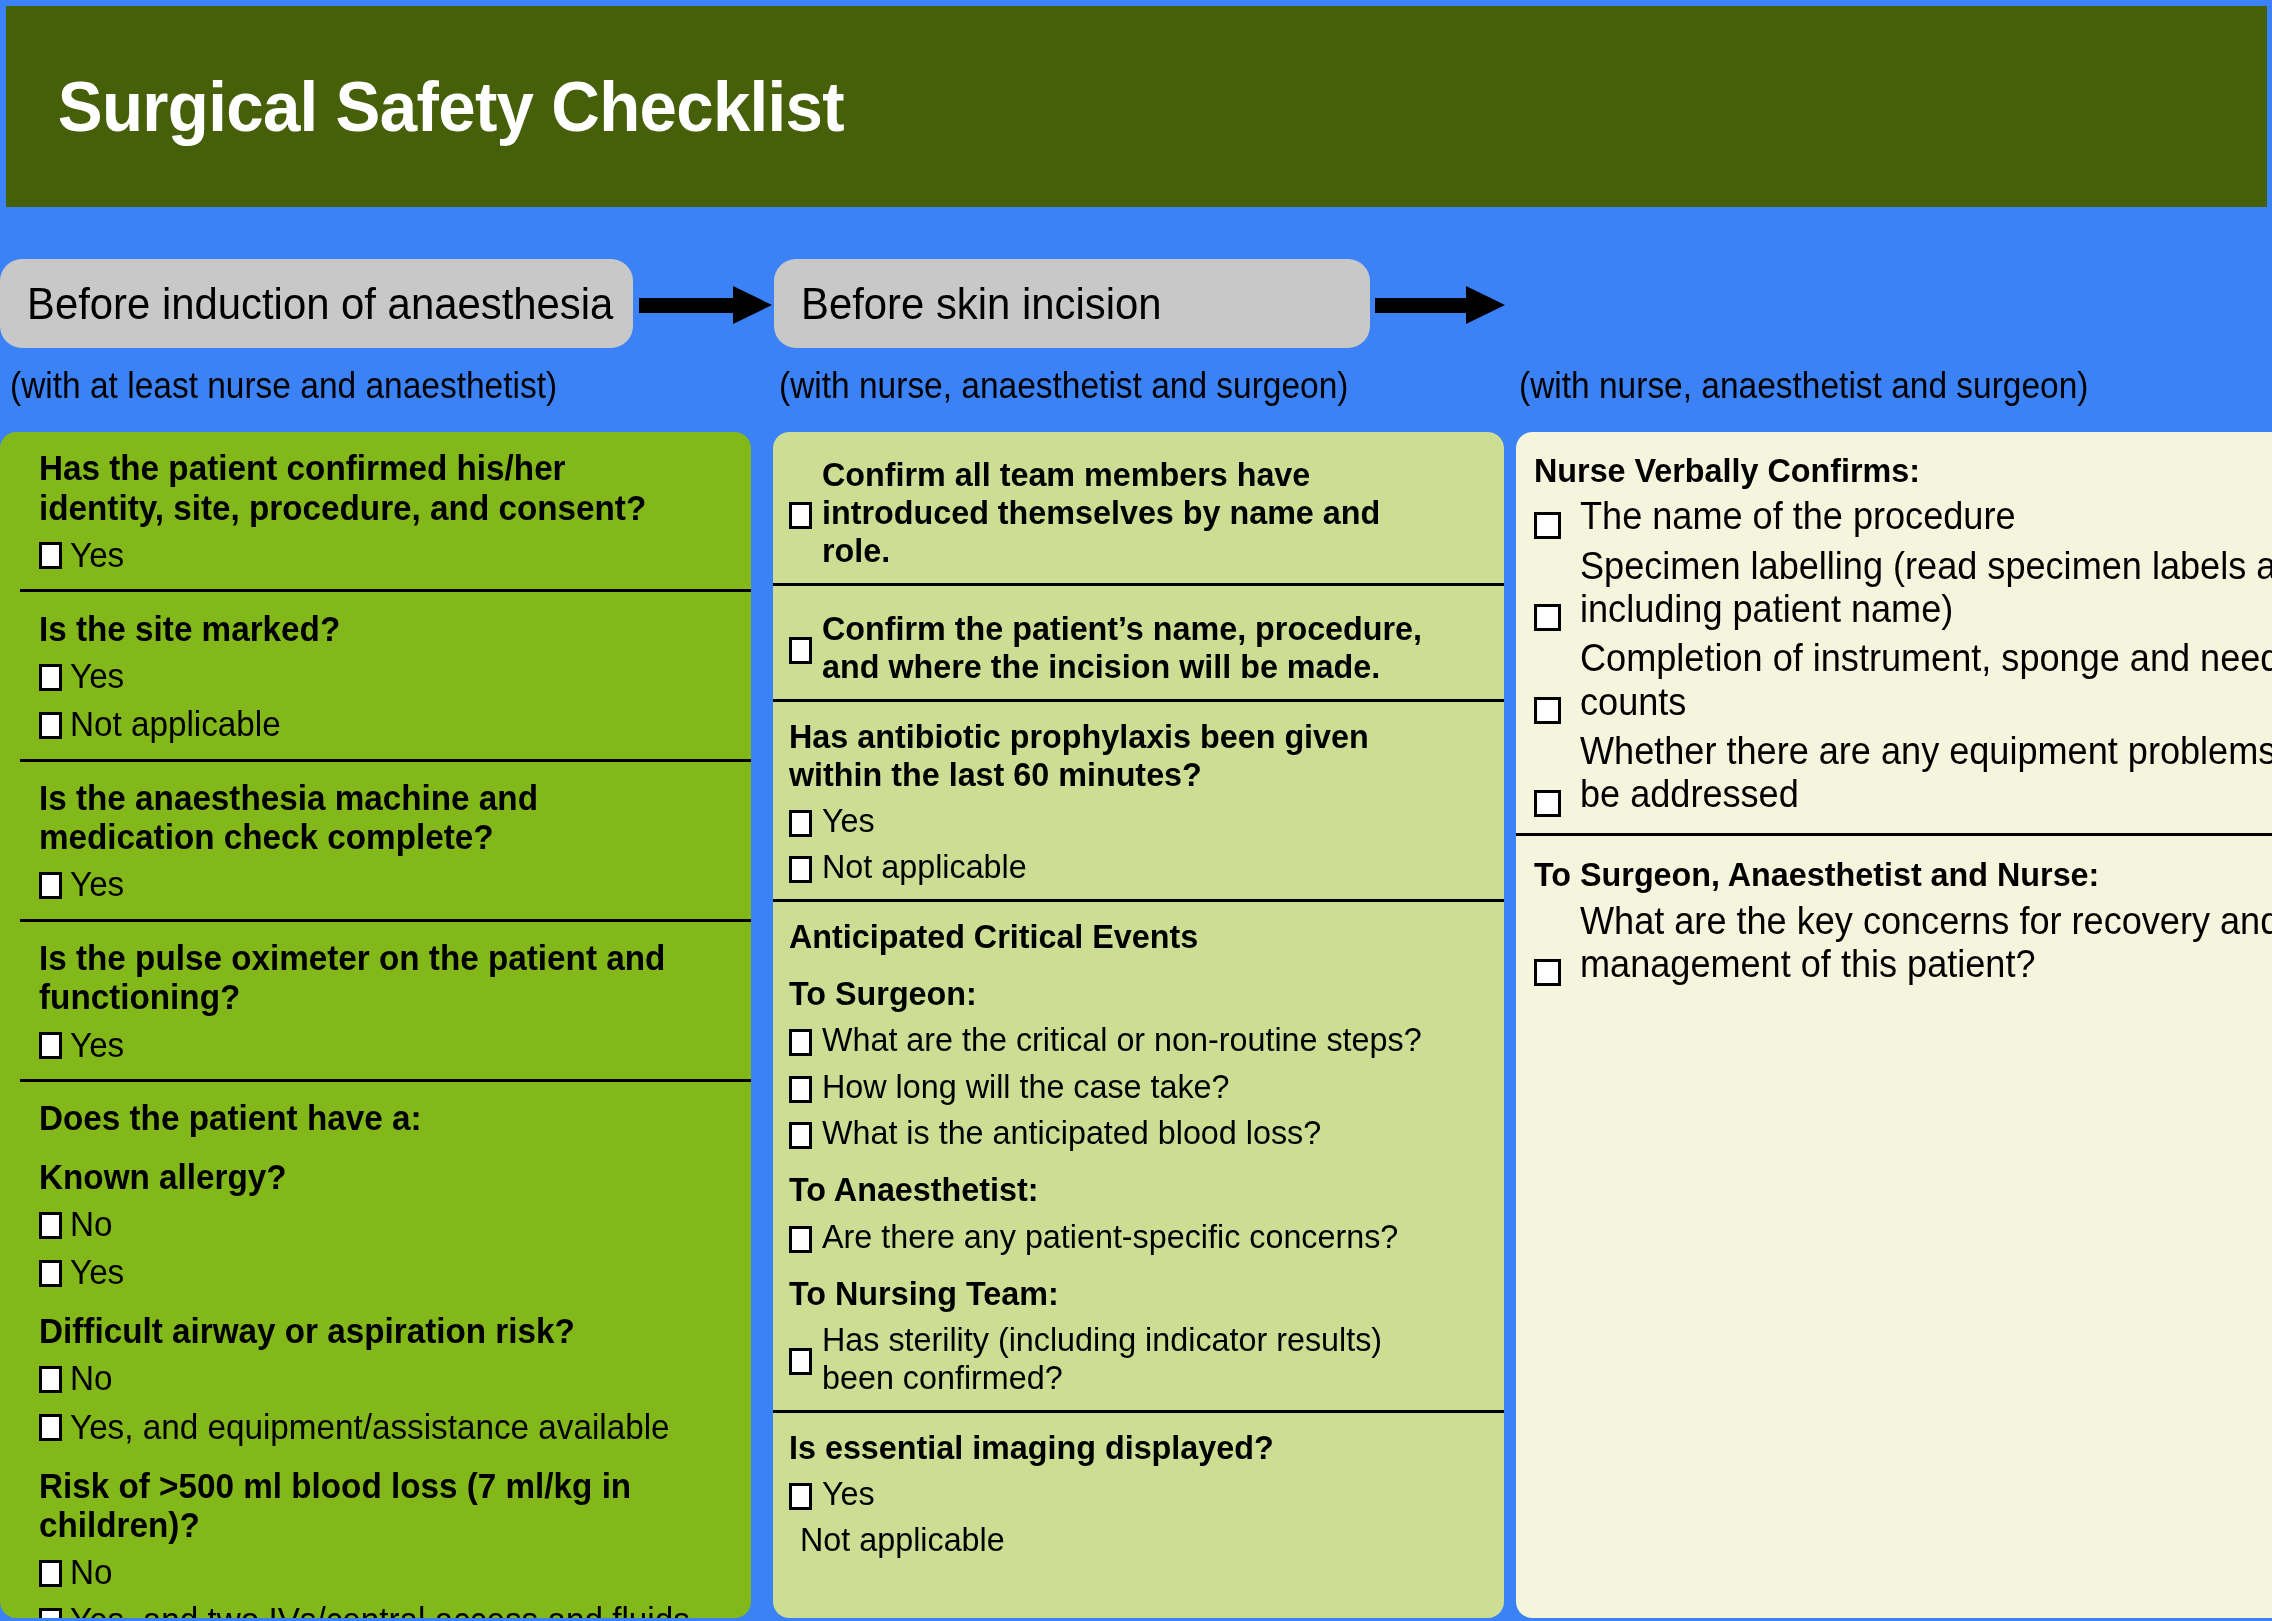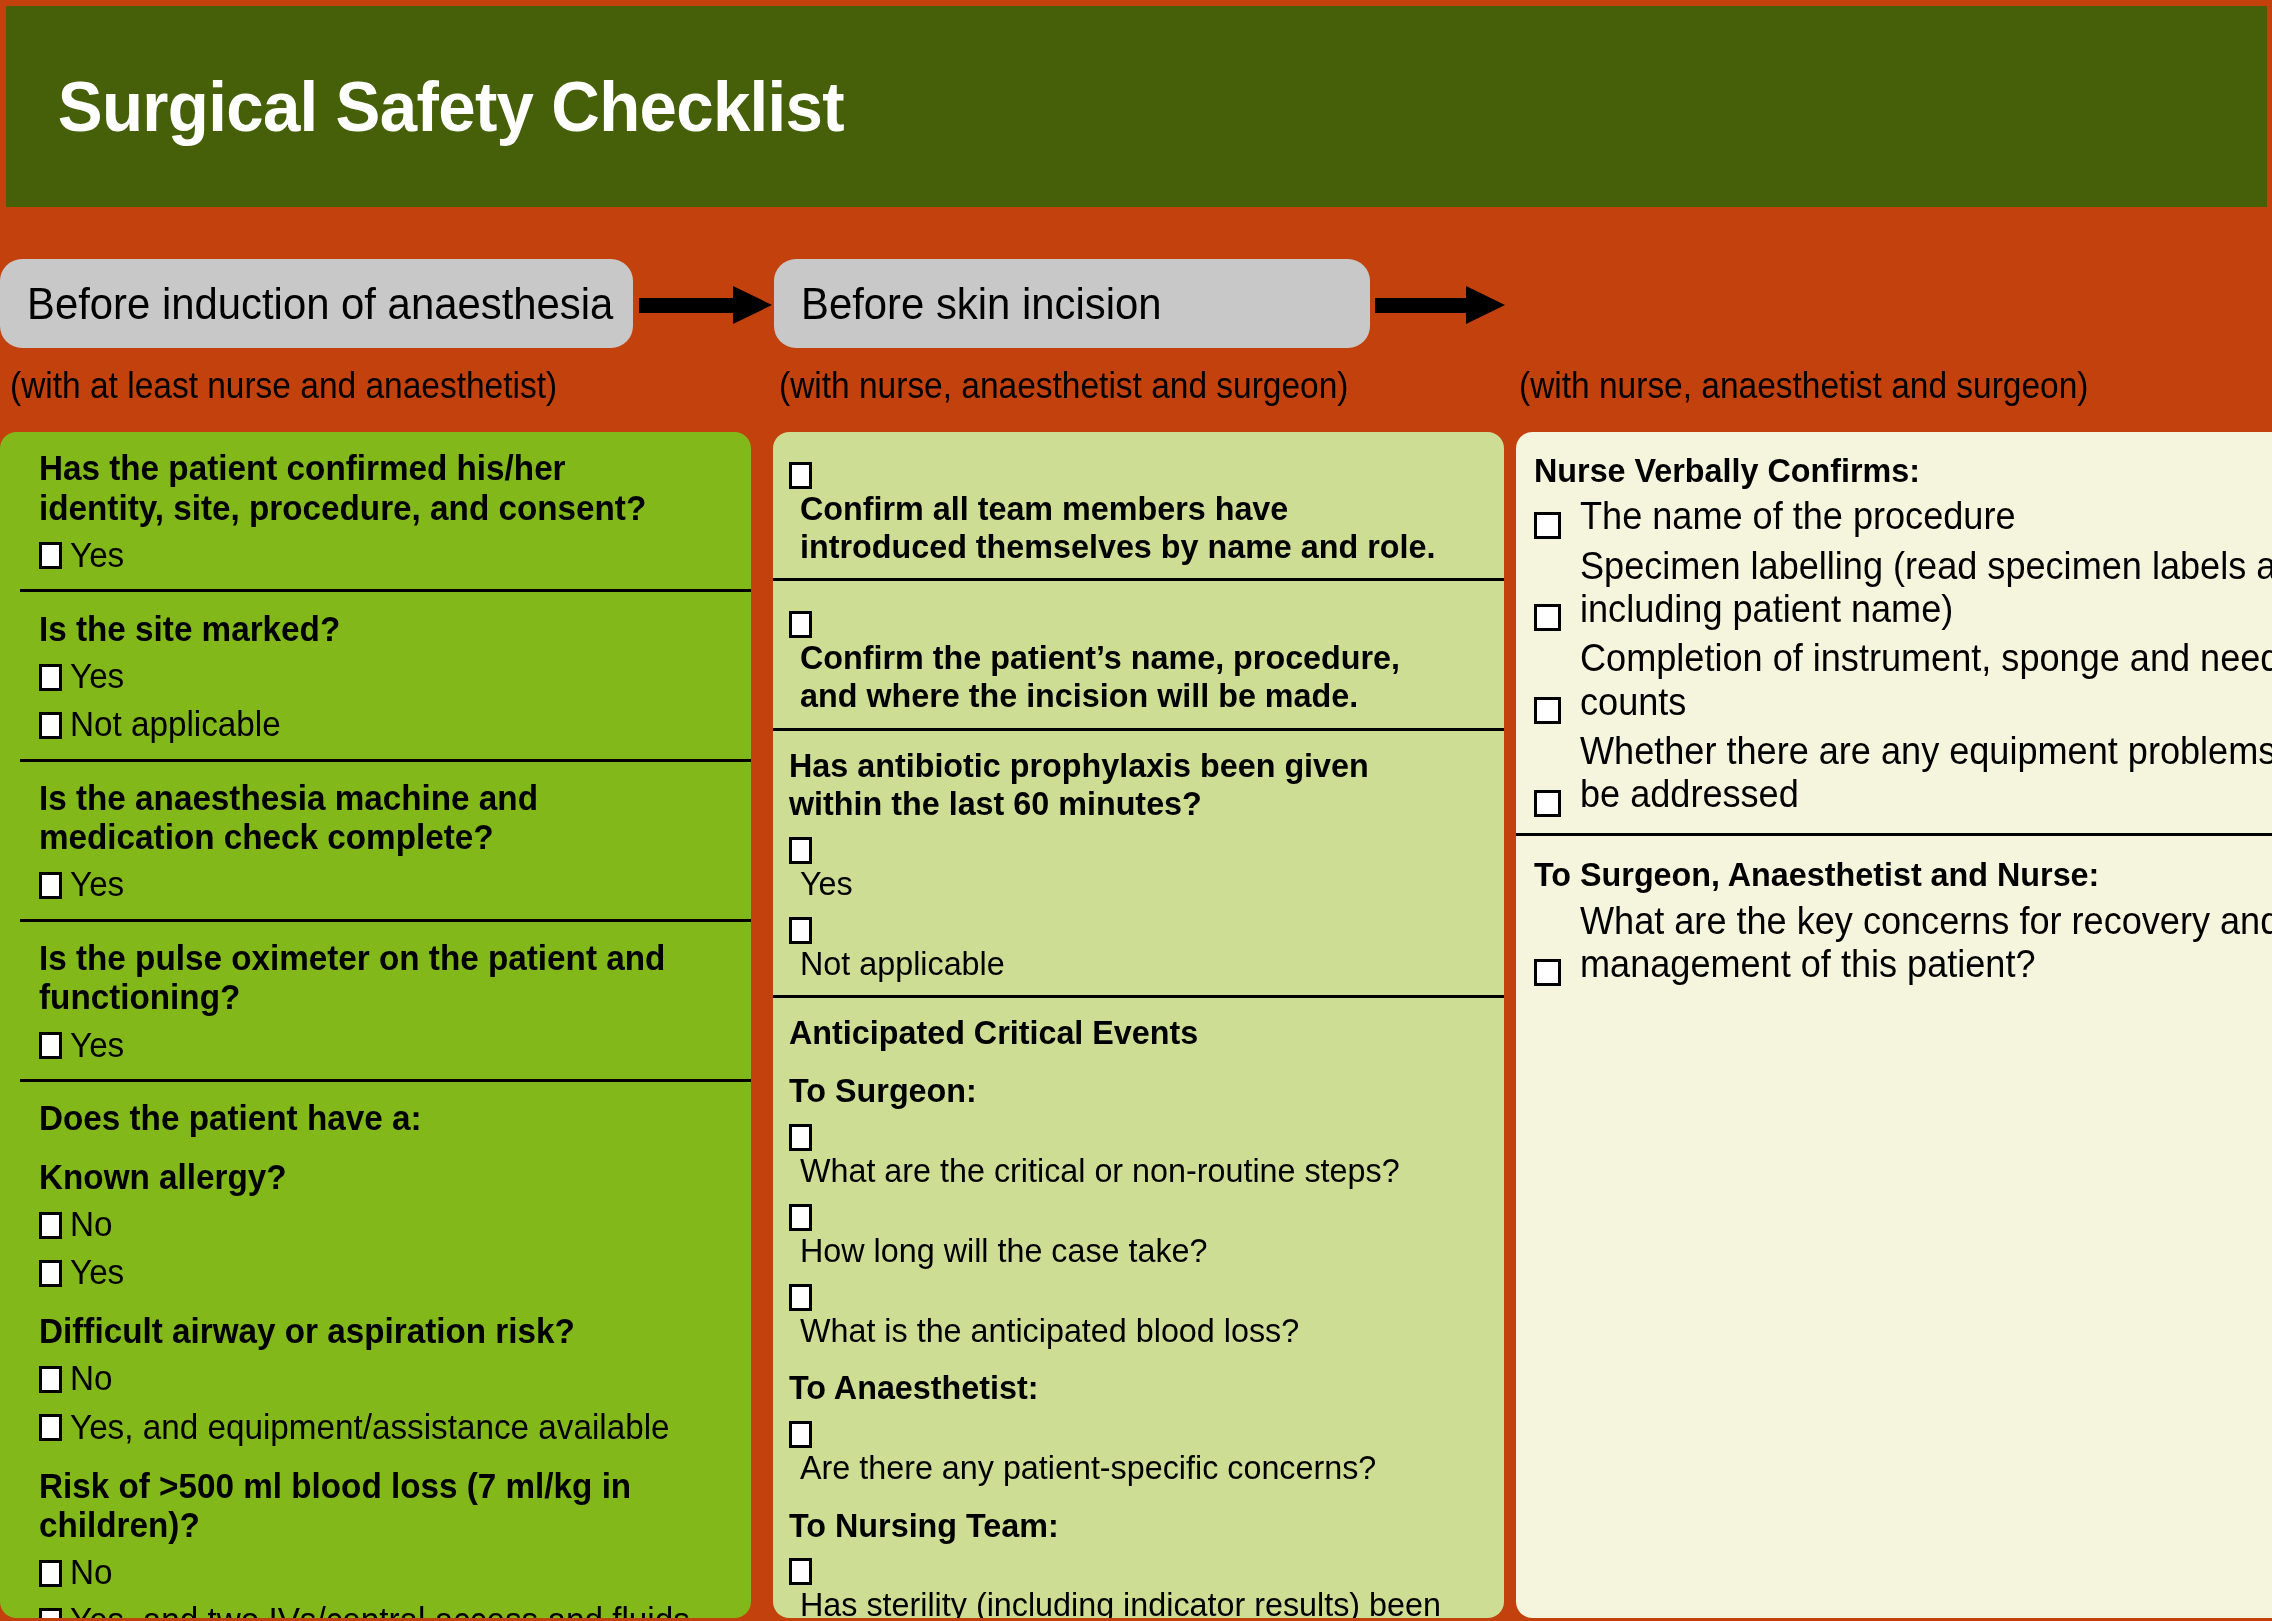--- a/index.html
+++ b/index.html
@@ -8,21 +8,21 @@
     width: 2273px;
     height: 1621px;
     background: #ffffff;
     font-family: "Liberation Sans", "DejaVu Sans", sans-serif;
   }
 
   .page {
     position: relative;
     width: 2273px;
     height: 1621px;
-    background: #c2410c;
+    background: #3b82f6;
     overflow: hidden;
   }
 
   
   .titlebar {
     position: absolute;
     left: 6px;
     top: 6px;
     width: 2261px;
     height: 201px;
@@ -169,26 +169,25 @@
     font-size: 34px;
     font-weight: bold;
     line-height: 1.12;
     color: #000;
     margin-top: 19.4px;
     transform: scaleX(0.95);
     transform-origin: left top;
   }
   .p2 .opt {
     display: flex;
-    align-items: flex-start;
+    align-items: center;
     margin-top: 8.2px;
     font-size: 34px;
     line-height: 1.12;
     color: #000;
-    flex-direction: column;
   }
   .p2 .opt.bold .lbl { font-weight: bold; }
   .p2 .opt .lbl {
     transform: scaleX(0.95);
     transform-origin: left top;
     margin-left: 10.4px;
   }
 
   
   .p3 .section { padding: 19.4px 18px 16.4px 18px; }

